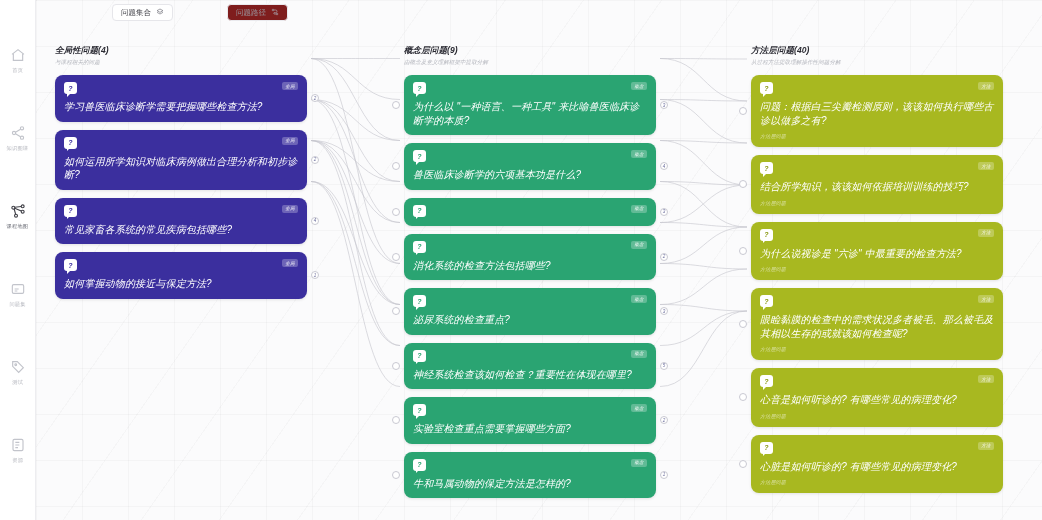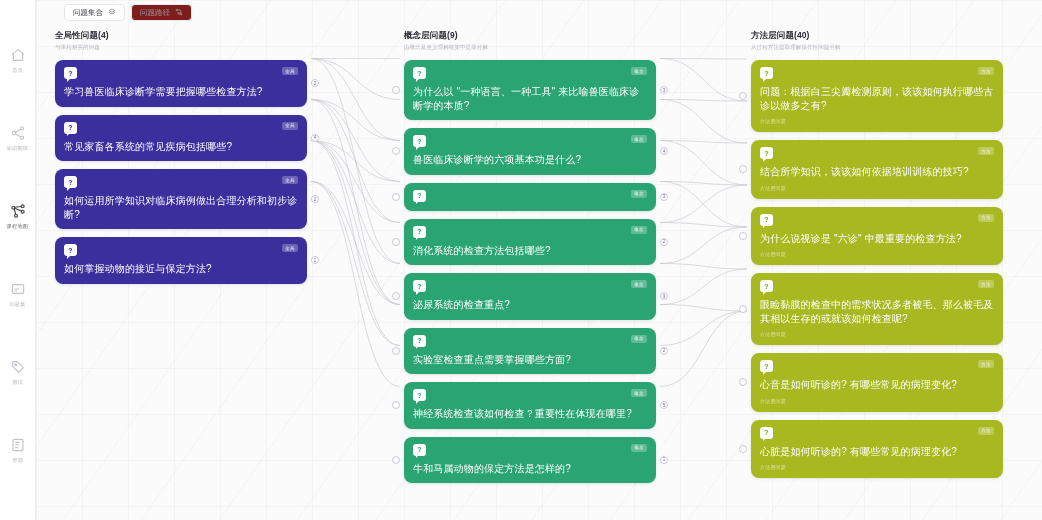--- a/index.html
+++ b/index.html
@@ -48,27 +48,27 @@
   }
 
   
   .tabbar {
     position: absolute; left: 64px; top: 4px; display: flex; gap: 6px; z-index: 30;
   }
   .tab {
     display: flex; align-items: center; gap: 5px;
     height: 17px; padding: 0 8px; border-radius: 4px;
     font-size: 7.5px; color: #3c3c43; background: #ffffff;
-    border: 1px solid #e6e6ea; cursor: pointer; white-space: nowrap;
+    border: 1px solid #e6e6ea; cursor: pointer; white-space: nowrap; margin-left: 48px;
   }
   .tab.inactive { background: #7f1d1d; color: #9b9ba3; border-color: #eaeaee; }
   .tab svg { width: 8px; height: 8px; }
 
   
-  .col { position: absolute; top: 30px; z-index: 20; }
+  .col { position: absolute; top: 45px; z-index: 20; font-style: italic; }
   .col-head { margin-bottom: 9px; }
   .col-title { font-size: 8.5px; font-weight: bold; color: #2b2b33; letter-spacing: .1px; }
   .col-sub { font-size: 5.5px; color: #b4b6bd; margin-top: 2px; letter-spacing: .1px; }
 
   .card {
     position: relative; border-radius: 8px; padding: 7px 9px 8px 9px;
     margin-bottom: 8px; color: #ffffff; cursor: pointer;
     box-shadow: 0 1px 3px rgba(0,0,0,.10);
   }
   .card-top { display: flex; align-items: flex-start; justify-content: space-between; height: 13px; }
@@ -230,30 +230,30 @@
               <span class="badge">全局</span>
             </div>
             <div class="card-text">学习兽医临床诊断学需要把握哪些检查方法?</div>
             <span class="port right">2</span>
           </div>
           <div class="card c-purple">
             <div class="card-top">
               <span class="q-bubble">?</span>
               <span class="badge">全局</span>
             </div>
+            <div class="card-text">如何运用所学知识对临床病例做出合理分析和初步诊断?</div>
+            <span class="port right">2</span>
+          </div>
+          <div class="card c-purple">
+            <div class="card-top">
+              <span class="q-bubble">?</span>
+              <span class="badge">全局</span>
+            </div>
             <div class="card-text">常见家畜各系统的常见疾病包括哪些?</div>
             <span class="port right">4</span>
-          </div>
-          <div class="card c-purple">
-            <div class="card-top">
-              <span class="q-bubble">?</span>
-              <span class="badge">全局</span>
-            </div>
-            <div class="card-text">如何运用所学知识对临床病例做出合理分析和初步诊断?</div>
-            <span class="port right">2</span>
           </div>
           <div class="card c-purple">
             <div class="card-top">
               <span class="q-bubble">?</span>
               <span class="badge">全局</span>
             </div>
             <div class="card-text">如何掌握动物的接近与保定方法?</div>
             <span class="port right">1</span>
           </div>
         </div>
@@ -304,31 +304,31 @@
             </div>
             <div class="card-text">泌尿系统的检查重点?</div>
             <span class="port right">3</span>
             <span class="port left"></span>
           </div>
           <div class="card c-green">
             <div class="card-top">
               <span class="q-bubble">?</span>
               <span class="badge">概念</span>
             </div>
+            <div class="card-text">神经系统检查该如何检查？重要性在体现在哪里?</div>
+            <span class="port right">5</span>
+            <span class="port left"></span>
+          </div>
+          <div class="card c-green">
+            <div class="card-top">
+              <span class="q-bubble">?</span>
+              <span class="badge">概念</span>
+            </div>
             <div class="card-text">实验室检查重点需要掌握哪些方面?</div>
             <span class="port right">2</span>
-            <span class="port left"></span>
-          </div>
-          <div class="card c-green">
-            <div class="card-top">
-              <span class="q-bubble">?</span>
-              <span class="badge">概念</span>
-            </div>
-            <div class="card-text">神经系统检查该如何检查？重要性在体现在哪里?</div>
-            <span class="port right">5</span>
             <span class="port left"></span>
           </div>
           <div class="card c-green">
             <div class="card-top">
               <span class="q-bubble">?</span>
               <span class="badge">概念</span>
             </div>
             <div class="card-text">牛和马属动物的保定方法是怎样的?</div>
             <span class="port right">1</span>
             <span class="port left"></span>

